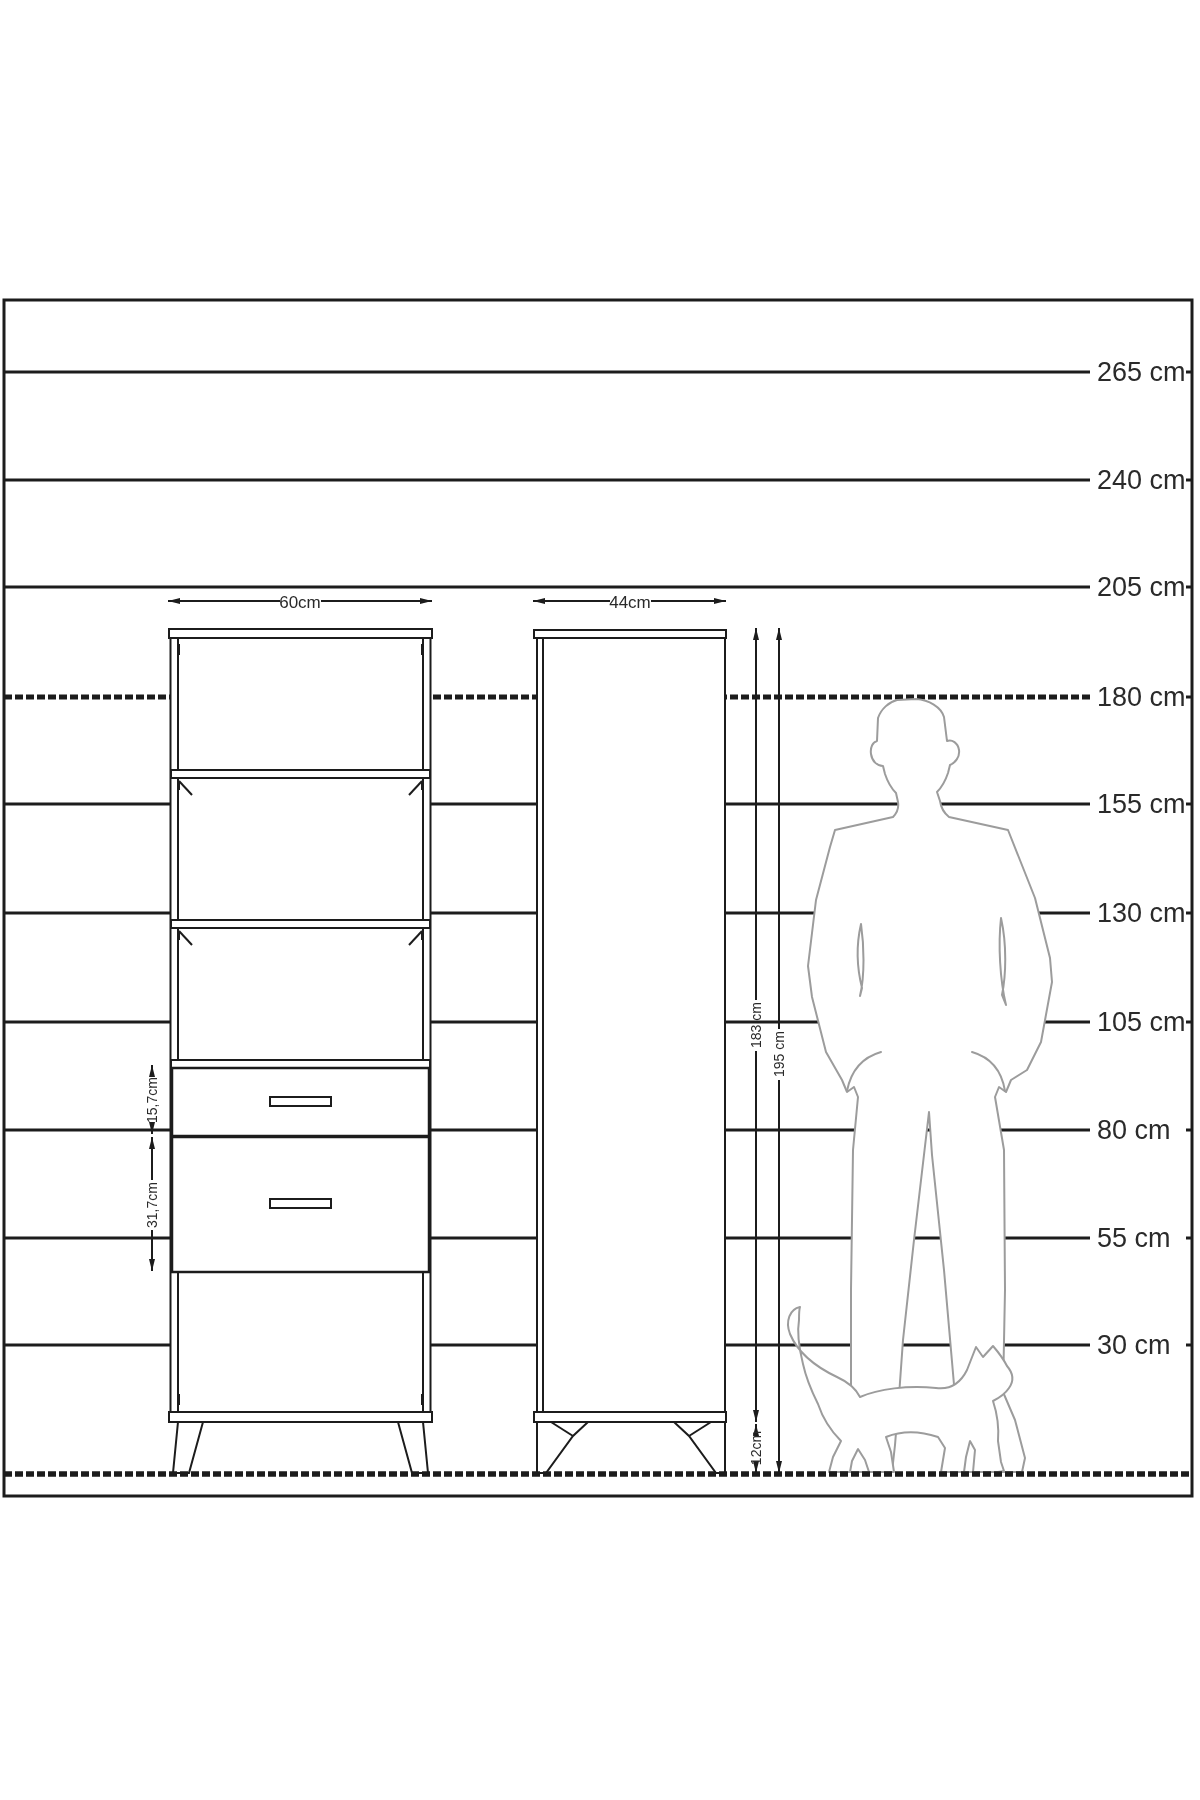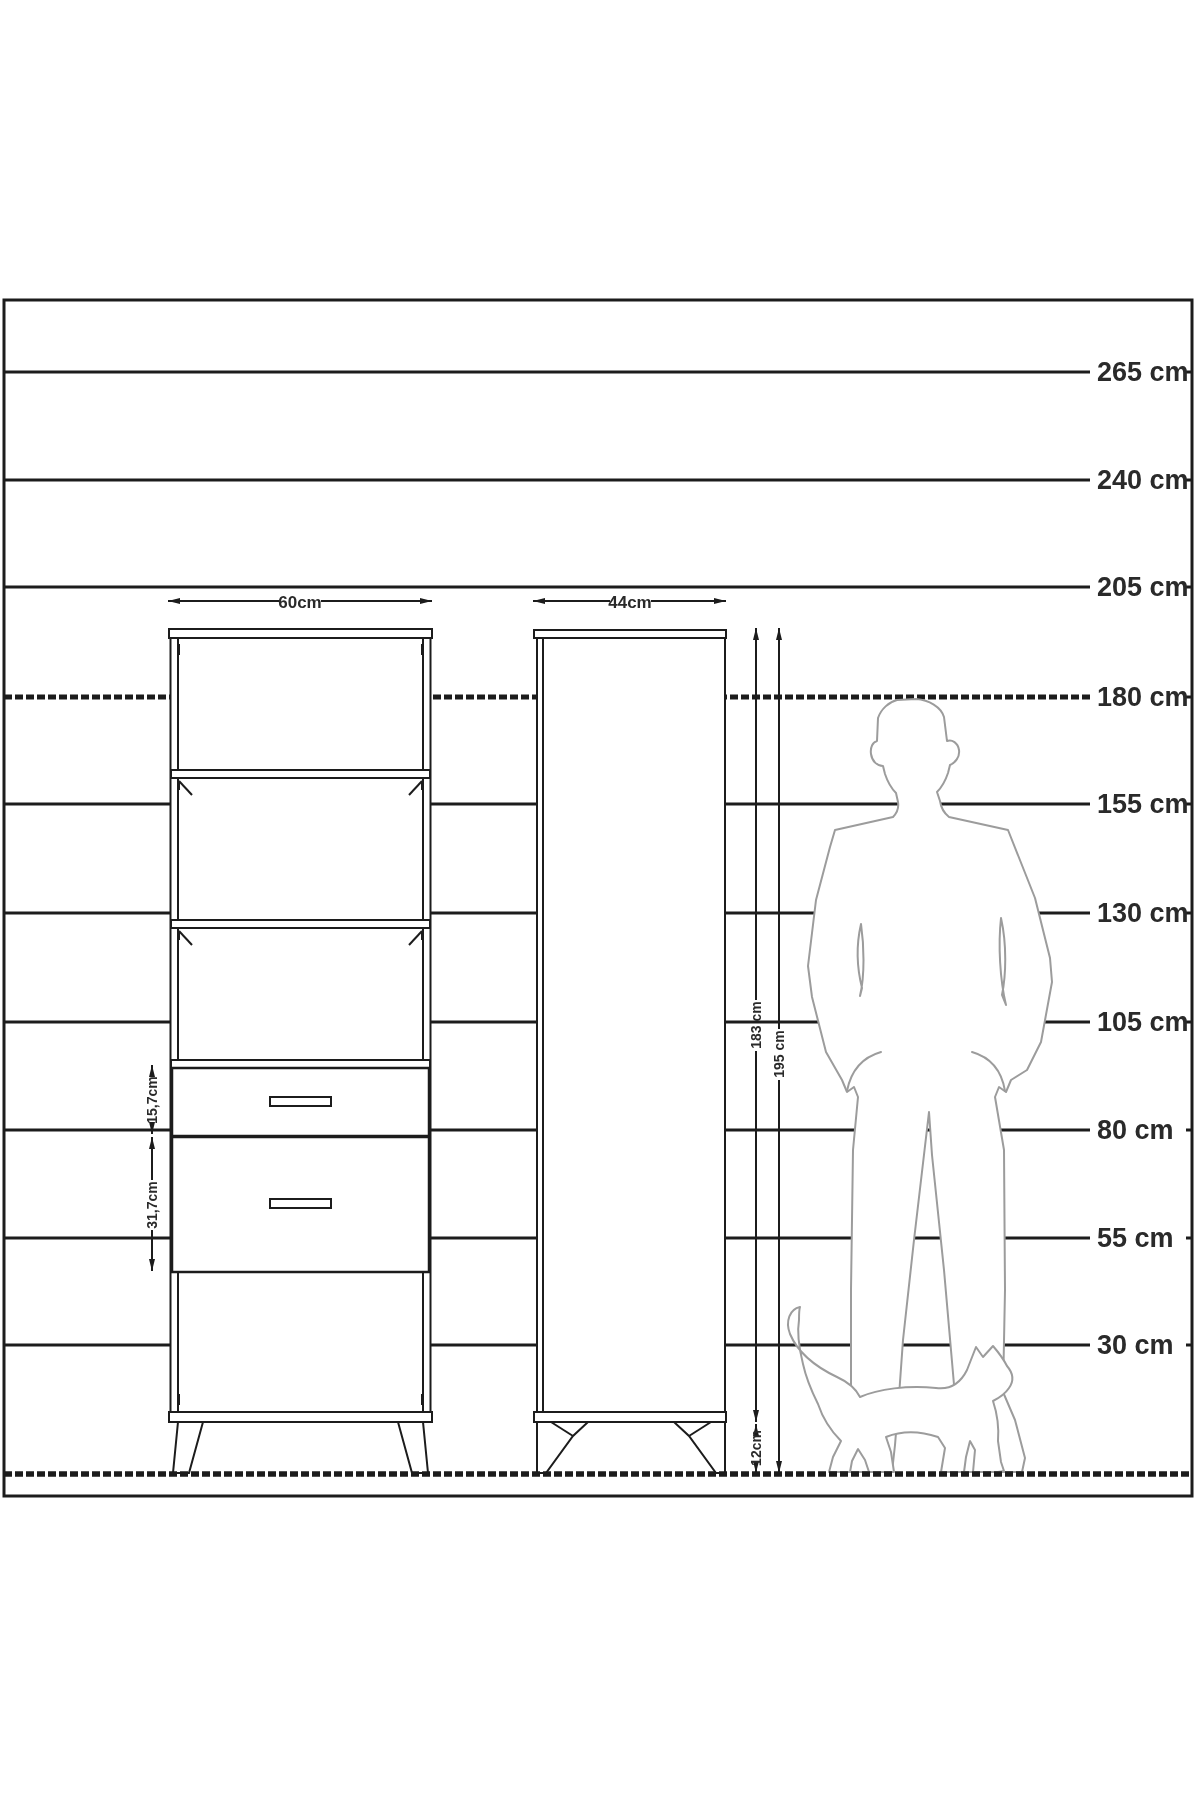--- a/index.html
+++ b/index.html
@@ -1,17 +1,17 @@
 <!DOCTYPE html>
 <html><head>
 <meta charset="utf-8">
 <style>
   html,body{margin:0;padding:0;background:#ffffff;}
   body{width:1200px;height:1800px;position:relative;font-family:"Liberation Sans",sans-serif;}
-  #stage{position:absolute;left:0;top:0;width:1200px;height:1800px;font-weight:bold;}
+  #stage{position:absolute;left:0;top:0;width:1200px;height:1800px;}
   svg text{font-family:"Liberation Sans",sans-serif;fill:#2a2a2a;}
   .scale-label{font-size:27px;}
   .dim-label{font-size:17px;}
   .dim-label-small{font-size:14px;}
 </style>
 </head>
 <body>
 
 <div id="stage">
 <svg width="1200" height="1800" viewBox="0 0 1200 1800">

